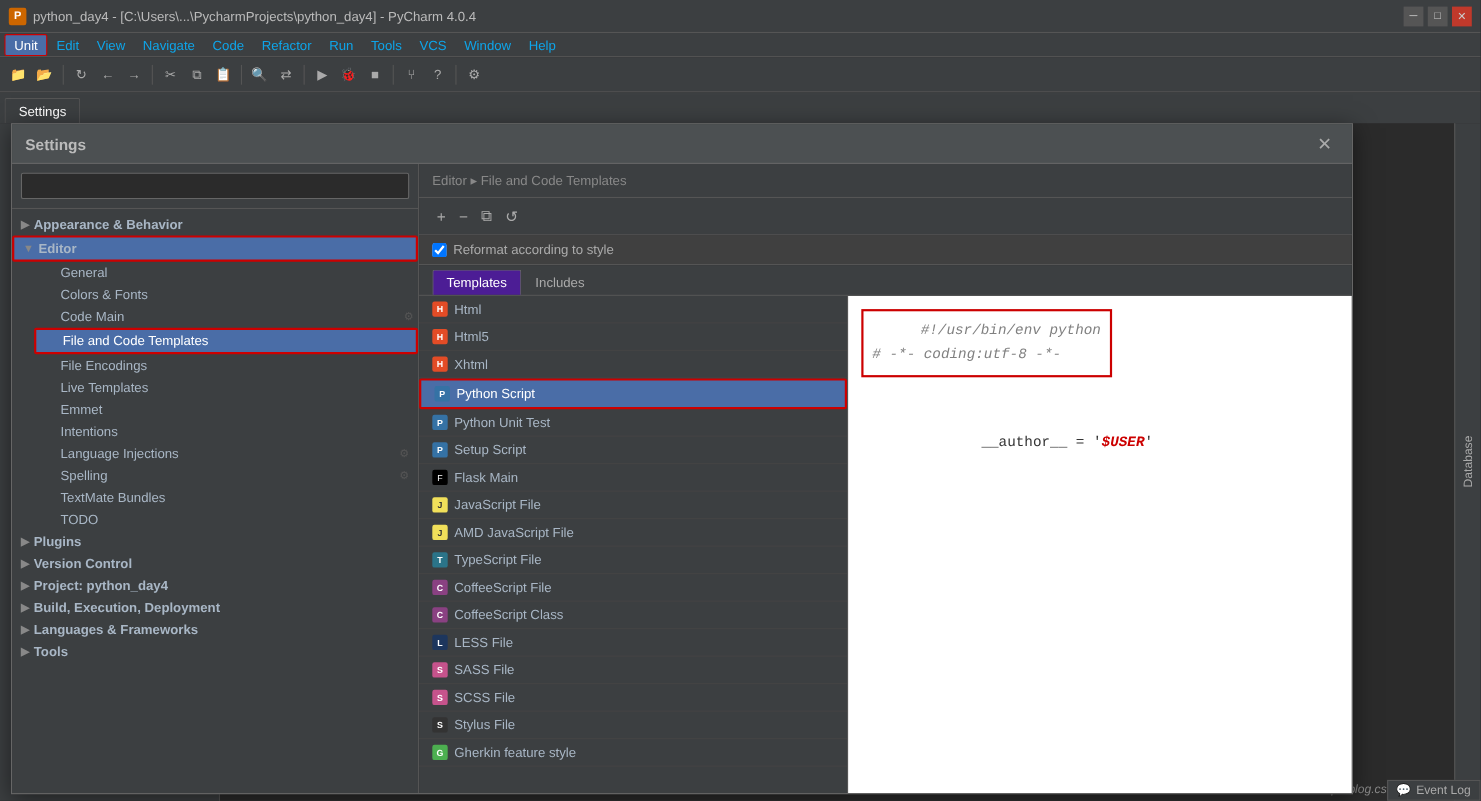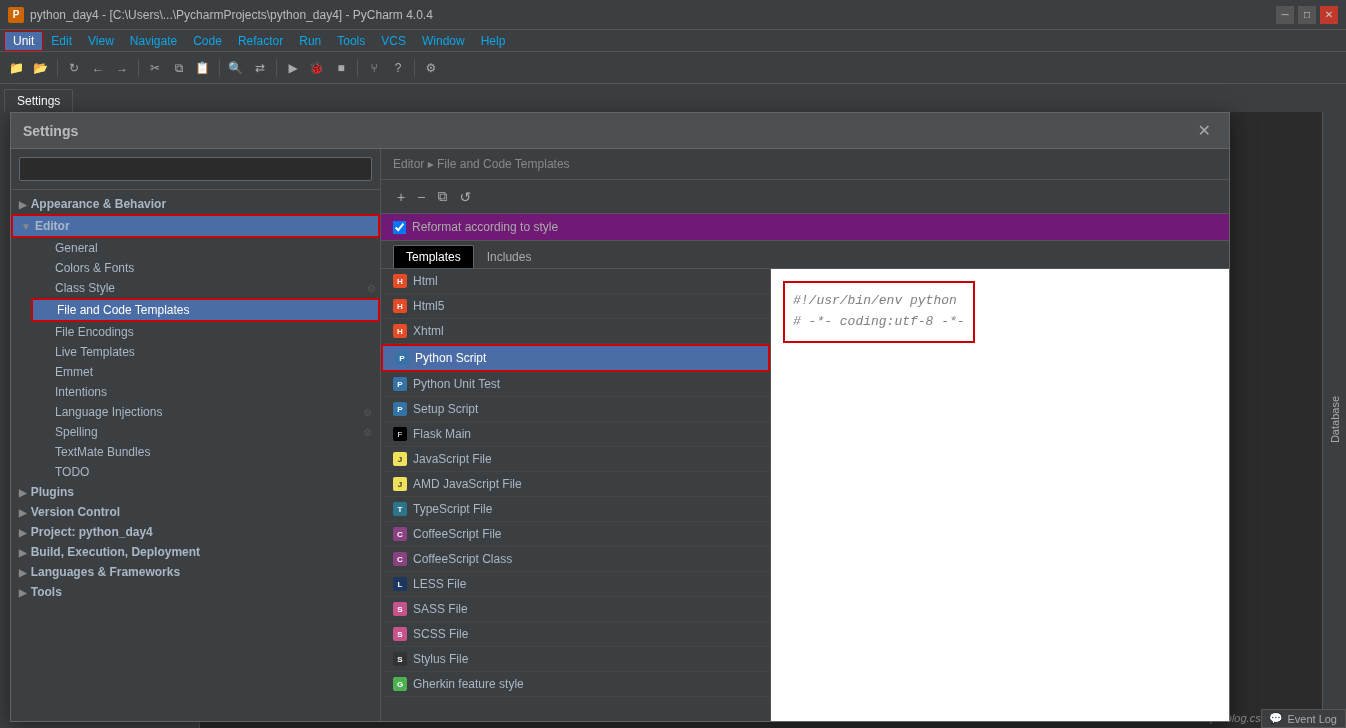--- a/index.html
+++ b/index.html
@@ -281,21 +281,21 @@
     .tmpl-tab {
       padding: 4px 12px;
       font-size: 12px;
       cursor: pointer;
       color: #aaa;
       border: 1px solid transparent;
       border-bottom: none;
       border-radius: 2px 2px 0 0;
     }
     .tmpl-tab.active {
-      background: #000000;
+      background: #4c1d95;
       border-color: #666;
       color: white;
     }
 
     #template-content {
       display: flex;
       flex: 1;
       overflow: hidden;
     }
 
@@ -348,29 +348,29 @@
       color: #333;
       overflow: auto;
       position: relative;
     }
 
     .code-line {
       line-height: 1.6;
       white-space: pre;
     }
     .code-comment { color: #808080; font-style: italic; }
-    .code-shebang { color: #808080; font-style: italic; }
+    .code-shebang { color: #808080; font-style: italic; margin-left: 44px; }
 
     
     #reformat-row {
       padding: 6px 12px;
       display: flex;
       align-items: center;
       gap: 6px;
-      background: #701a75;
+      background: #404040;
       border-bottom: 1px solid #555;
       font-size: 12px;
       color: #aaa;
       flex-shrink: 0;
     }
 
     
     #watermark {
       position: absolute;
       bottom: 4px;
@@ -515,21 +515,21 @@
             <span>Editor</span>
           </div>
 
           <div class="tree-item tree-indent">
             <span>General</span>
           </div>
           <div class="tree-item tree-indent">
             <span>Colors &amp; Fonts</span>
           </div>
           <div class="tree-item tree-indent" style="position:relative;">
-            <span>Class Style</span>
+            <span>Code Main</span>
             <span style="position:absolute;right:4px;font-size:10px;color:#555;">⚙</span>
           </div>
           <div class="tree-item tree-indent selected" style="background:#4a6da7; color:white; border:2px solid #cc0000; border-radius:2px;">
             <span>File and Code Templates</span>
           </div>
           <div class="tree-item tree-indent">
             <span>File Encodings</span>
           </div>
           <div class="tree-item tree-indent">
             <span>Live Templates</span>
@@ -683,20 +683,23 @@
             </div>
 
           </div>
 
           <div id="code-editor-area">
             <div style="border:2px solid #cc0000; padding: 8px; margin-bottom: 8px; display:inline-block; background:white;">
               <div class="code-line code-shebang">#!/usr/bin/env python</div>
               <div class="code-line code-comment"># -*- coding:utf-8 -*-</div>
             </div>
             <div class="code-line">&nbsp;</div>
+            <div class="code-line">
+              <span>__author__ = '</span><span style="color:#cc0000; font-weight:bold; font-style:italic;">$USER</span><span>'</span>
+            </div>
           </div>
 
         </div>
       </div>
 
     </div>
   </div>
 
   <div id="database-panel">
     <span id="database-label">Database</span>

